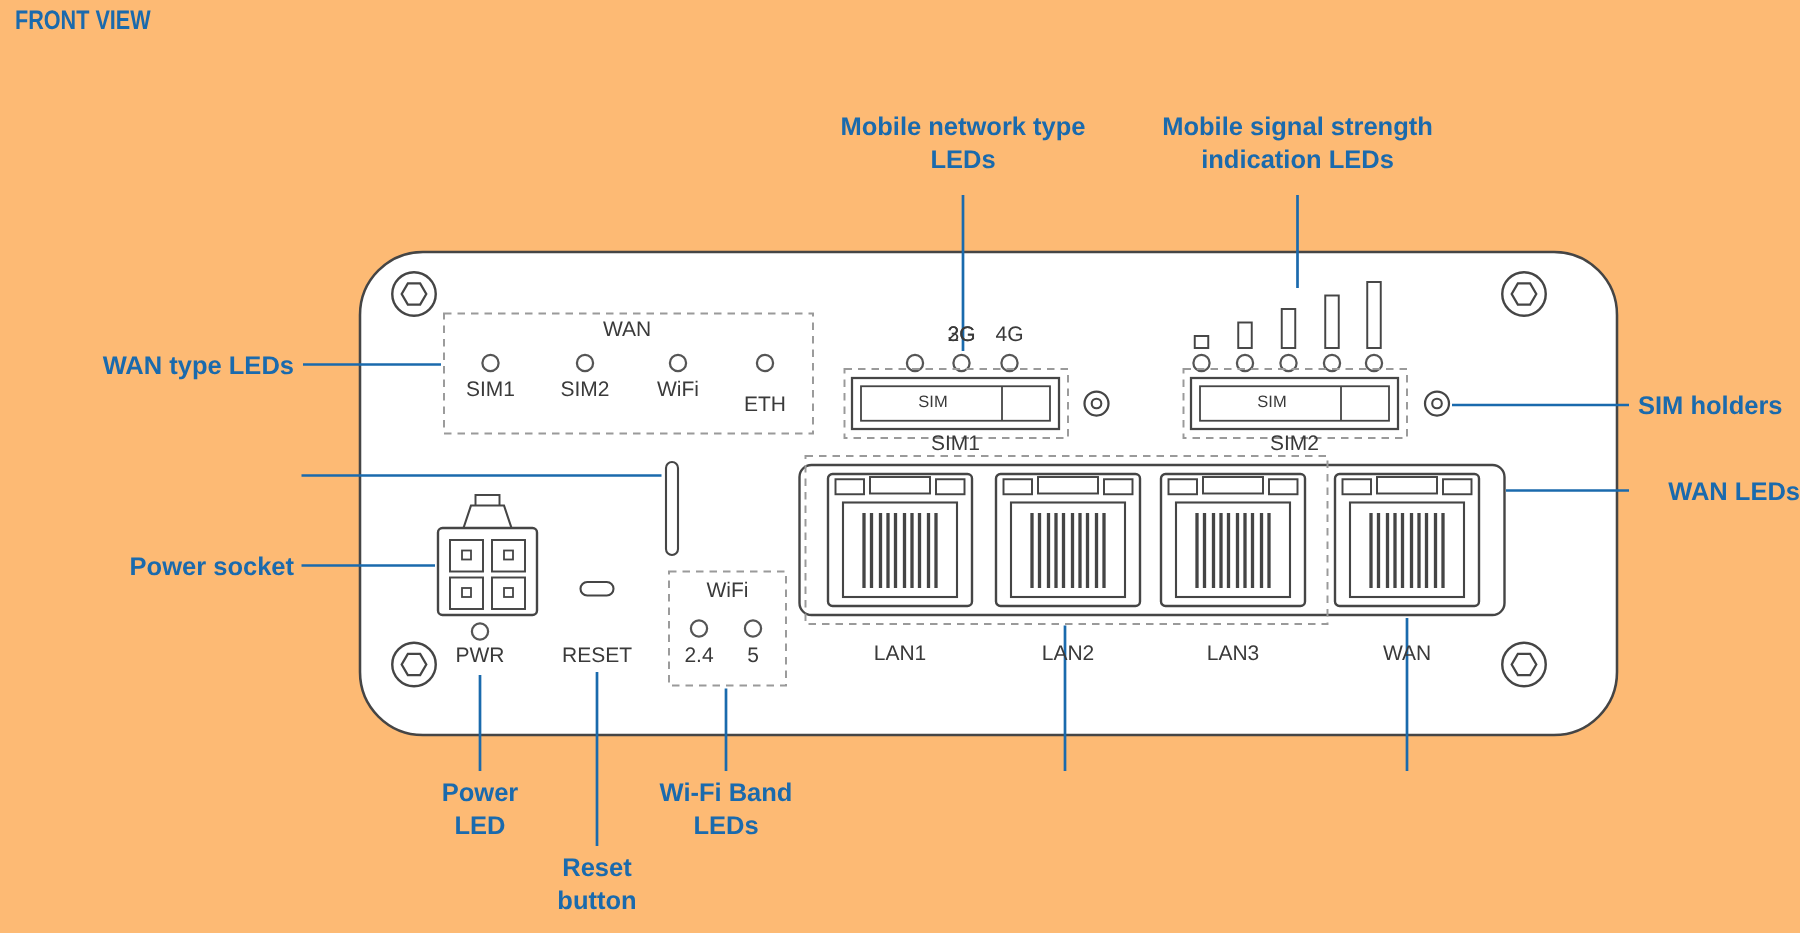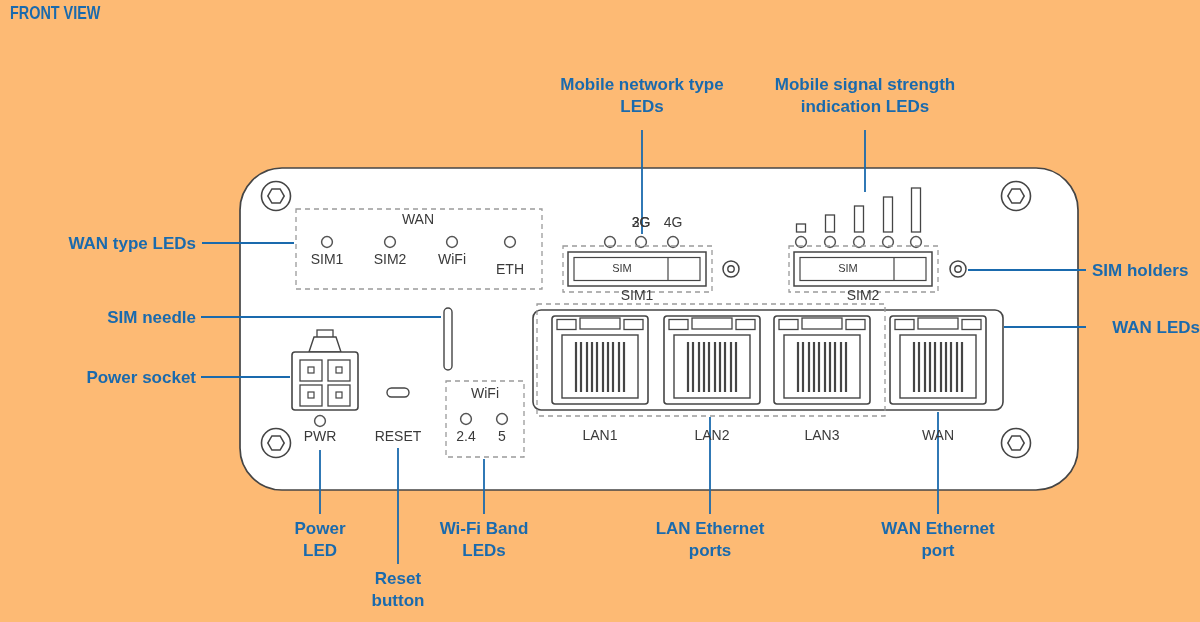--- a/index.html
+++ b/index.html
@@ -141,31 +141,28 @@
       <line class="callout-line" x1="398" y1="448" x2="398" y2="564"></line>
       <line class="callout-line" x1="484" y1="459" x2="484" y2="514"></line>
       <line class="callout-line" x1="710" y1="417" x2="710" y2="514"></line>
       <line class="callout-line" x1="938" y1="412" x2="938" y2="514"></line>
     </g>
   </svg>
 
   <div class="page-title">FRONT VIEW</div>
 
   <div class="lbl r" style="left:18px; top:233px; width:178px;">WAN type LEDs</div>
-  <div class="lbl r" style="left:18px; top:307px; width:178px;">SIM needle</div>
   <div class="lbl r" style="left:18px; top:367px; width:178px;">Power socket</div>
   <div class="lbl" style="left:1092px; top:260px; width:108px;">SIM holders</div>
   <div class="lbl" style="left:1092px; top:317px; width:108px;text-align:right;">WAN LEDs</div>
   <div class="lbl c" style="left:544px; top:74px; width:196px;">Mobile network type LEDs</div>
   <div class="lbl c" style="left:759px; top:74px; width:212px;">Mobile signal strength indication LEDs</div>
   <div class="lbl c" style="left:285px; top:518px; width:70px;">Power LED</div>
   <div class="lbl c" style="left:363px; top:568px; width:70px;">Reset button</div>
   <div class="lbl c" style="left:434px; top:518px; width:100px;">Wi-Fi Band LEDs</div>
-  <div class="lbl c" style="left:650px; top:518px; width:120px;">LAN Ethernet ports</div>
-  <div class="lbl c" style="left:878px; top:518px; width:120px;">WAN Ethernet port</div>
 
   <div class="dev" style="left:392px; top:212px; width:52px;">WAN</div>
   <div class="dev" style="left:299px; top:252px; width:56px;">SIM1</div>
   <div class="dev" style="left:362px; top:252px; width:56px;">SIM2</div>
   <div class="dev" style="left:424px; top:252px; width:56px;">WiFi</div>
   <div class="dev" style="left:482px; top:252px; width:56px;margin-top:10px;">ETH</div>
   <div class="dev" style="left:594px; top:215px; width:32px;margin-left:31px;">2G</div>
   <div class="dev" style="left:625px; top:215px; width:32px;">3G</div>
   <div class="dev" style="left:657px; top:215px; width:32px;">4G</div>
   <div class="dev small" style="left:602px; top:262px; width:40px;">SIM</div>

